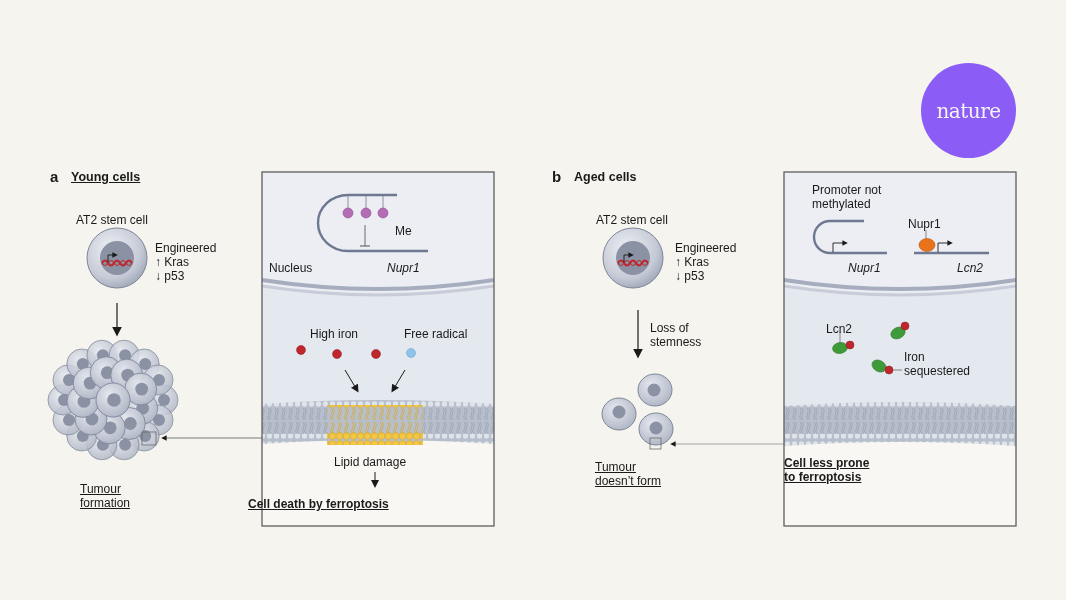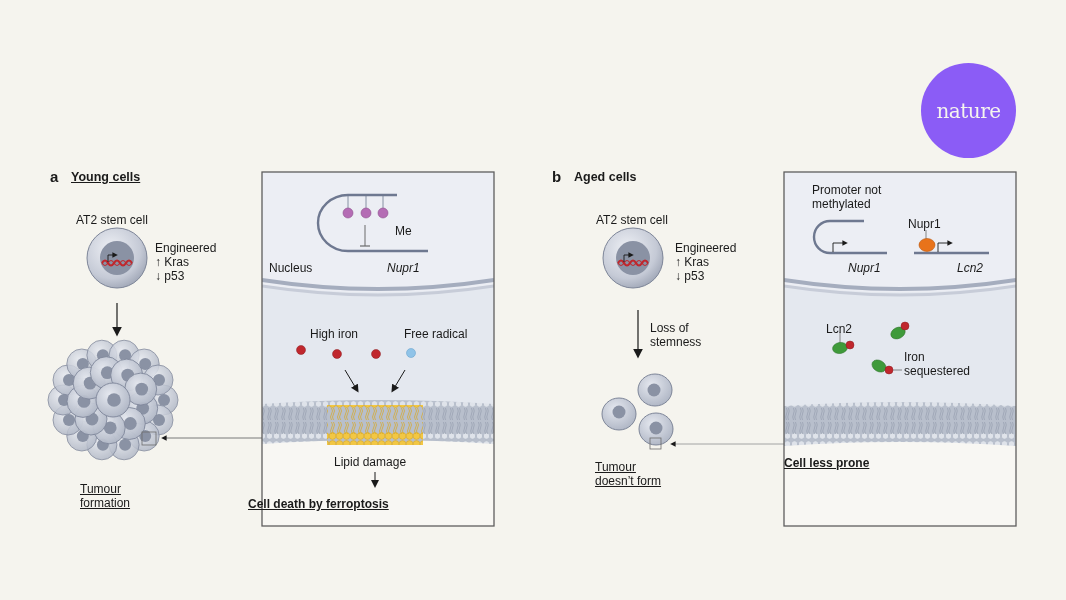--- a/index.html
+++ b/index.html
@@ -258,13 +258,14 @@
 <div class="abs lbl" style="left:908px; top:217px;">Nupr1</div>
 <div class="abs lbl ital" style="left:848px; top:261px;">Nupr1</div>
 <div class="abs lbl ital" style="left:957px; top:261px;">Lcn2</div>
 <div class="abs lbl" style="left:826px; top:322px;">Lcn2</div>
 <div class="abs lbl" style="left:904px; top:350px;">
   <div>Iron</div>
   <div>sequestered</div>
 </div>
 <div class="abs lbl bold center" style="left:784px; top:456px; width:238px;">
   <div>Cell less prone</div>
+  <div>to ferroptosis</div>
 </div>
 
 </body></html>

